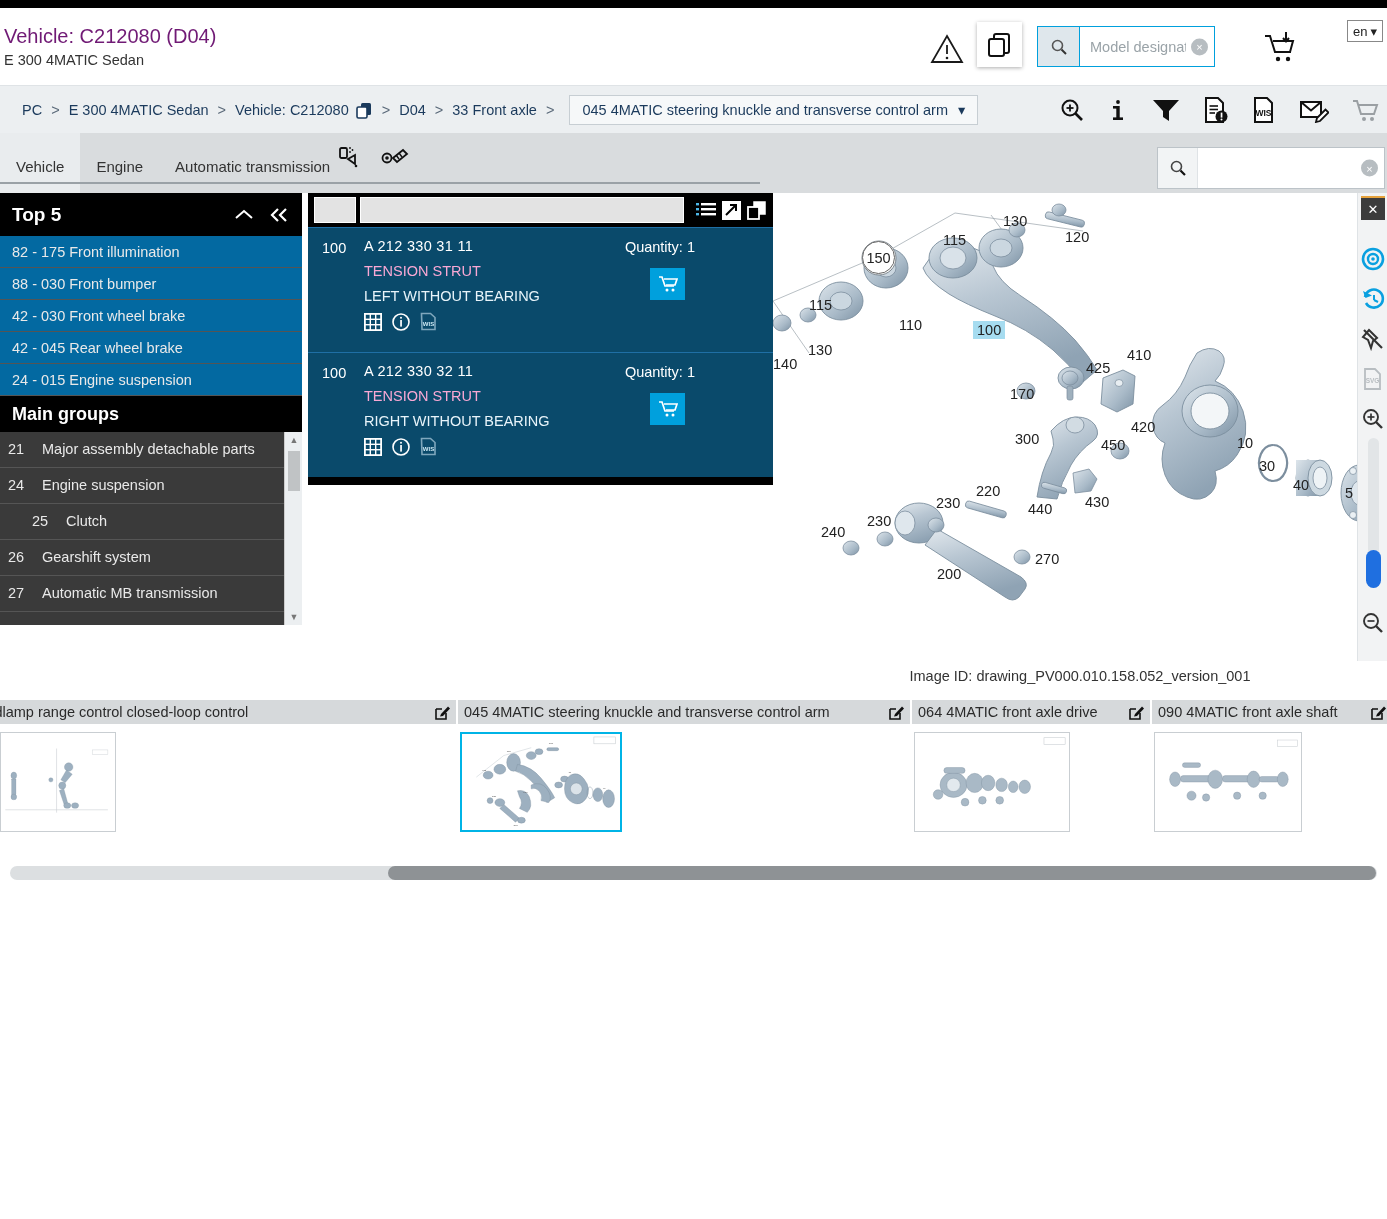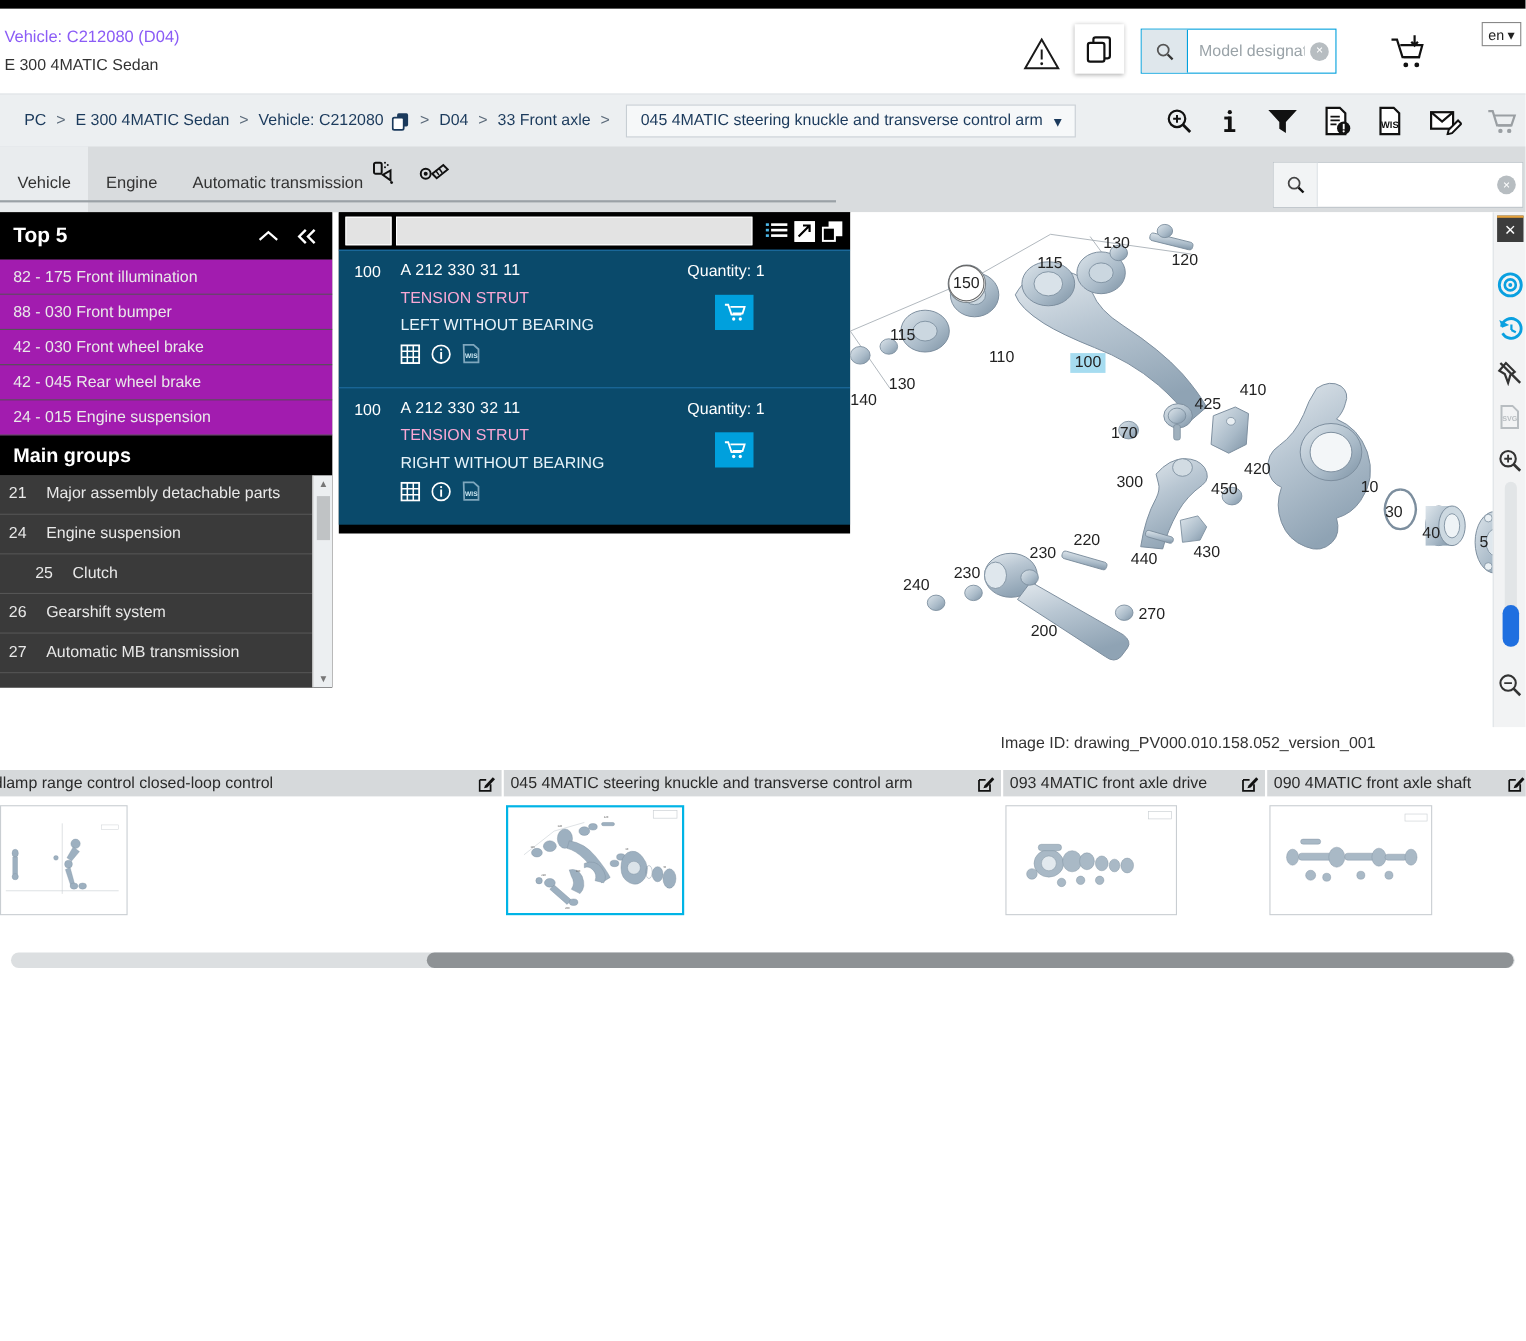--- a/index.html
+++ b/index.html
@@ -9,21 +9,21 @@
     background:#ffffff;
     font-family:"Liberation Sans", sans-serif;
     font-size:13px; color:#333;
     overflow:hidden; position:relative;
   }
   
   .topstrip { position:absolute; left:0; top:0; width:1387px; height:8px; background:#000; }
 
   
   .header { position:absolute; left:0; top:8px; width:1387px; height:72px; background:#fff; }
-  .veh-line1 { position:absolute; left:4px; top:17px; font-size:15px; color:#8b5cf6; }
+  .veh-line1 { position:absolute; left:4px; top:17px; font-size:20px; color:#701a75; }
   .veh-line2 { position:absolute; left:4px; top:44px; font-size:14.5px; color:#333; }
 
   .warn-icon { position:absolute; left:930px; top:26px; width:34px; height:30px; cursor:pointer; }
   .copy-btn {
     position:absolute; left:977px; top:14px; width:45px; height:45px;
     background:#fff; box-shadow:0 1px 4px rgba(0,0,0,.32);
     display:flex; align-items:center; justify-content:center; cursor:pointer;
   }
   .hdr-search { position:absolute; left:1037px; top:18px; width:178px; height:41px;
       border:1px solid #00a0dd; background:#fff; display:flex;justify-content:center; }
@@ -71,21 +71,21 @@
   .tab-search .sfield { flex:1; position:relative; display:flex; align-items:center; }
   .tab-search input { border:0; outline:0; width:100%; height:100%; padding:0 30px 0 8px;
       font-family:"Liberation Sans", sans-serif; font-size:14px; background:transparent; }
 
   
   .sidebar { position:absolute; left:0; top:193px; width:302px; height:432px; background:#3a3a3a; }
   .side-hdr { height:43px; background:#000; display:flex; align-items:center; padding:12px 12px; }
   .side-hdr .title { flex:1; color:#fff; font-size:19px; font-weight:bold; }
   .side-hdr .ico { color:#fff; margin-left:14px; cursor:pointer; display:flex; }
   .top5-item { height:32px; display:flex; align-items:center; padding:0 12px;
-      color:#e9e9e9; font-size:14.5px; border-bottom:1px solid #555; background:#a21caf; cursor:pointer; }
+      color:#e9e9e9; font-size:14.5px; border-bottom:1px solid #555; background:#0369a1; cursor:pointer; }
   .mg-hdr { height:36px; background:#000; display:flex; align-items:center; padding:0 12px;
       color:#fff; font-size:18px; font-weight:bold; }
   .mg-list { position:relative; height:193px; overflow:hidden; background:#3a3a3a; }
   .mg-item { display:flex; align-items:flex-start; padding:7px 12px 7px 8px;
       color:#e9e9e9; font-size:14.5px; border-bottom:1px solid #555; cursor:pointer; line-height:1.45; }
   .mg-item .num { width:34px; flex:none; }
   .mg-scroll { position:absolute; right:0; top:0; width:18px; height:193px;
       background:#eceff1; border-left:1px solid #ccc; cursor:pointer; }
   .mg-scroll .arw { width:18px; height:16px; display:flex; align-items:center; justify-content:center; color:#777; font-size:9px; }
   .mg-scroll .thumb { position:absolute; left:3px; top:19px; width:12px; height:40px; background:#c0c3c5; }
@@ -756,21 +756,21 @@
             <text x="143" y="56">40</text>
           <text x="30" y="64">230</text>
             <text x="52" y="94">200</text>
         </g>
       </svg>
     </div>
   </div>
 
   <div class="thumb-col" style="left:912px; width:238px;">
     <div class="thumb-title">
-      <span style="flex:1; overflow:hidden;">093 4MATIC front axle drive</span>
+      <span style="flex:1; overflow:hidden;">064 4MATIC front axle drive</span>
       <span class="edit">
         <svg width="15" height="15" viewBox="0 0 15 15">
             <path d="M1 4 h6 M1 4 v10 h10 v-6" fill="none" stroke="#111" stroke-width="1.6"></path>
             <path d="M6 9 l7 -7.5 l2 2 l-7 7.5 l-3 0.6 z" fill="#111"></path>
           </svg>
       </span>
     </div>
     <div class="thumb-box" style="margin:8px 80px 0 2px;">
       <svg width="100%" height="100%" viewBox="0 0 160 98" preserveAspectRatio="xMidYMid meet">
         <rect x="134" y="3" width="22" height="7" fill="none" stroke="#c9ced2" stroke-width="0.6"></rect>

